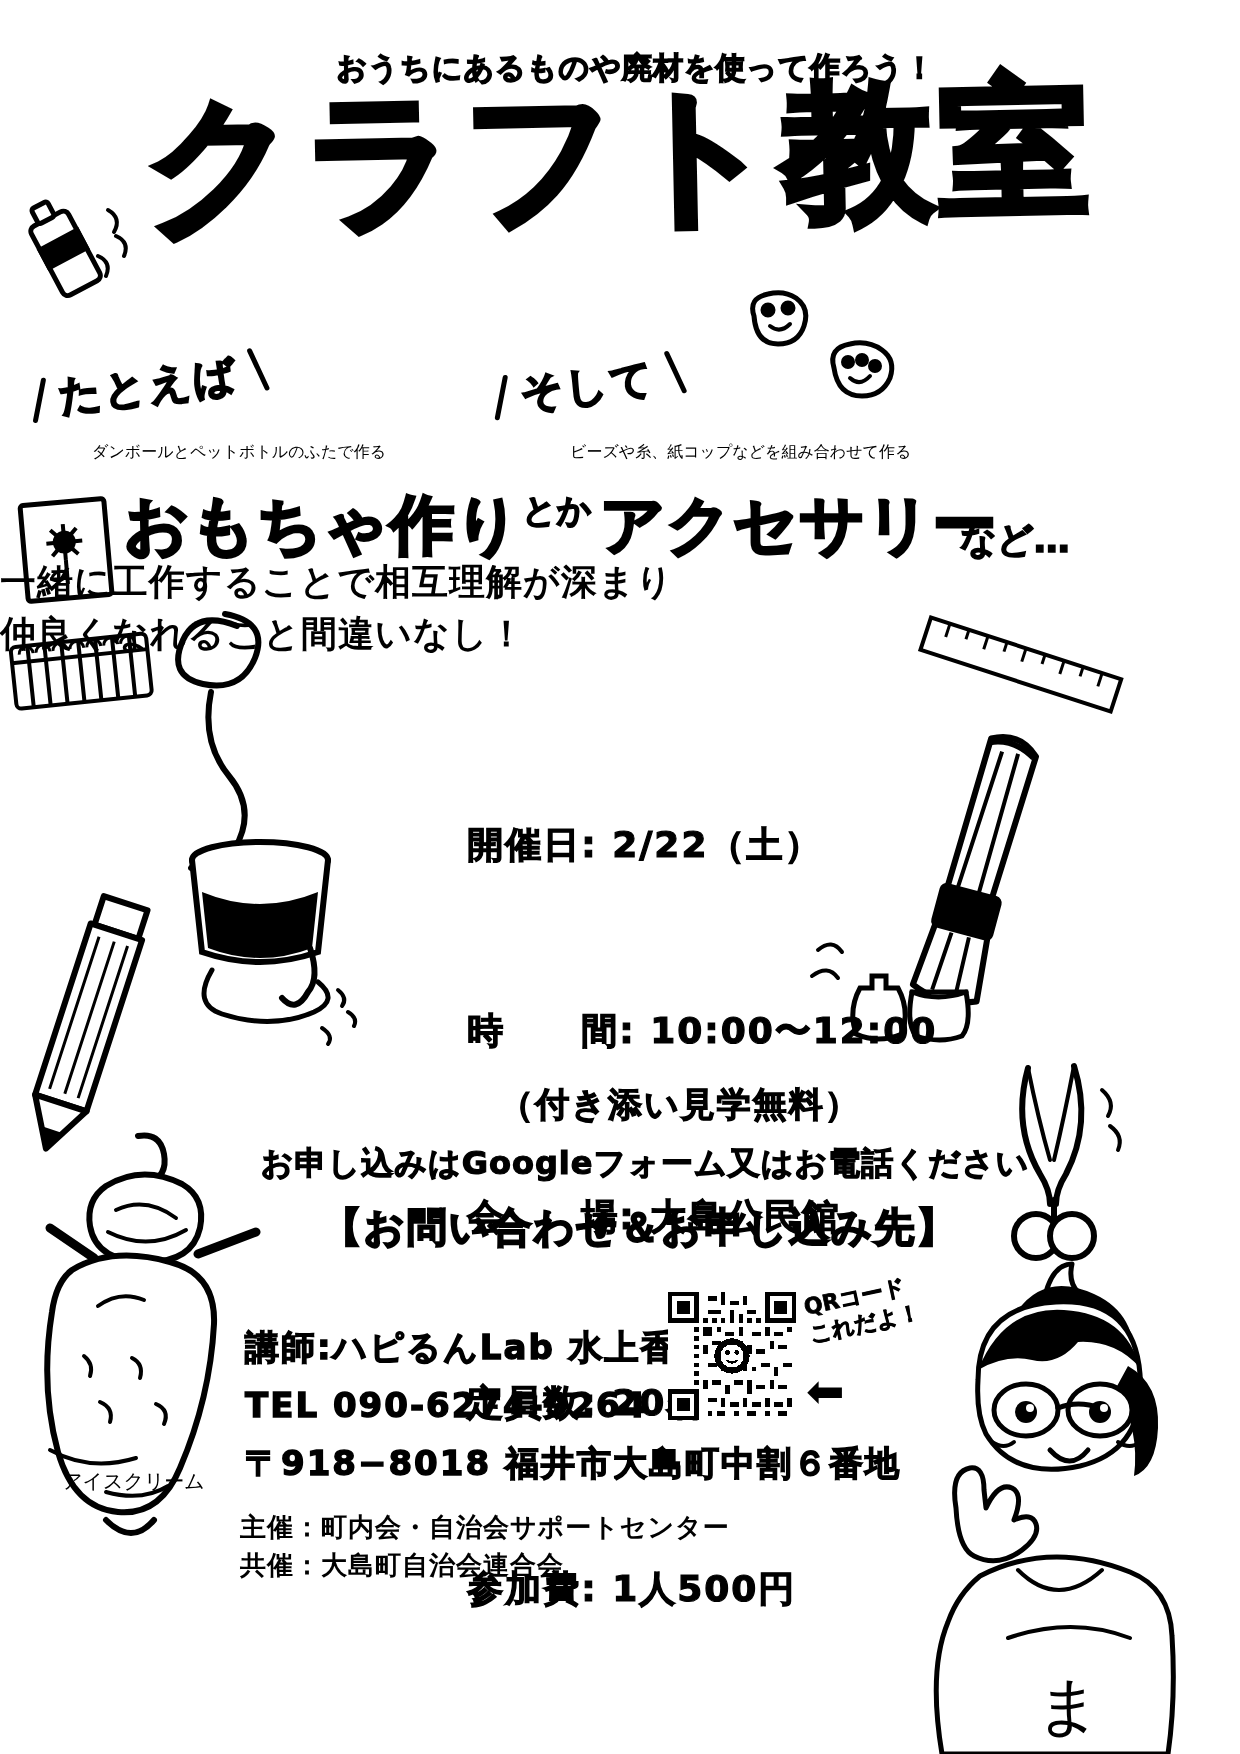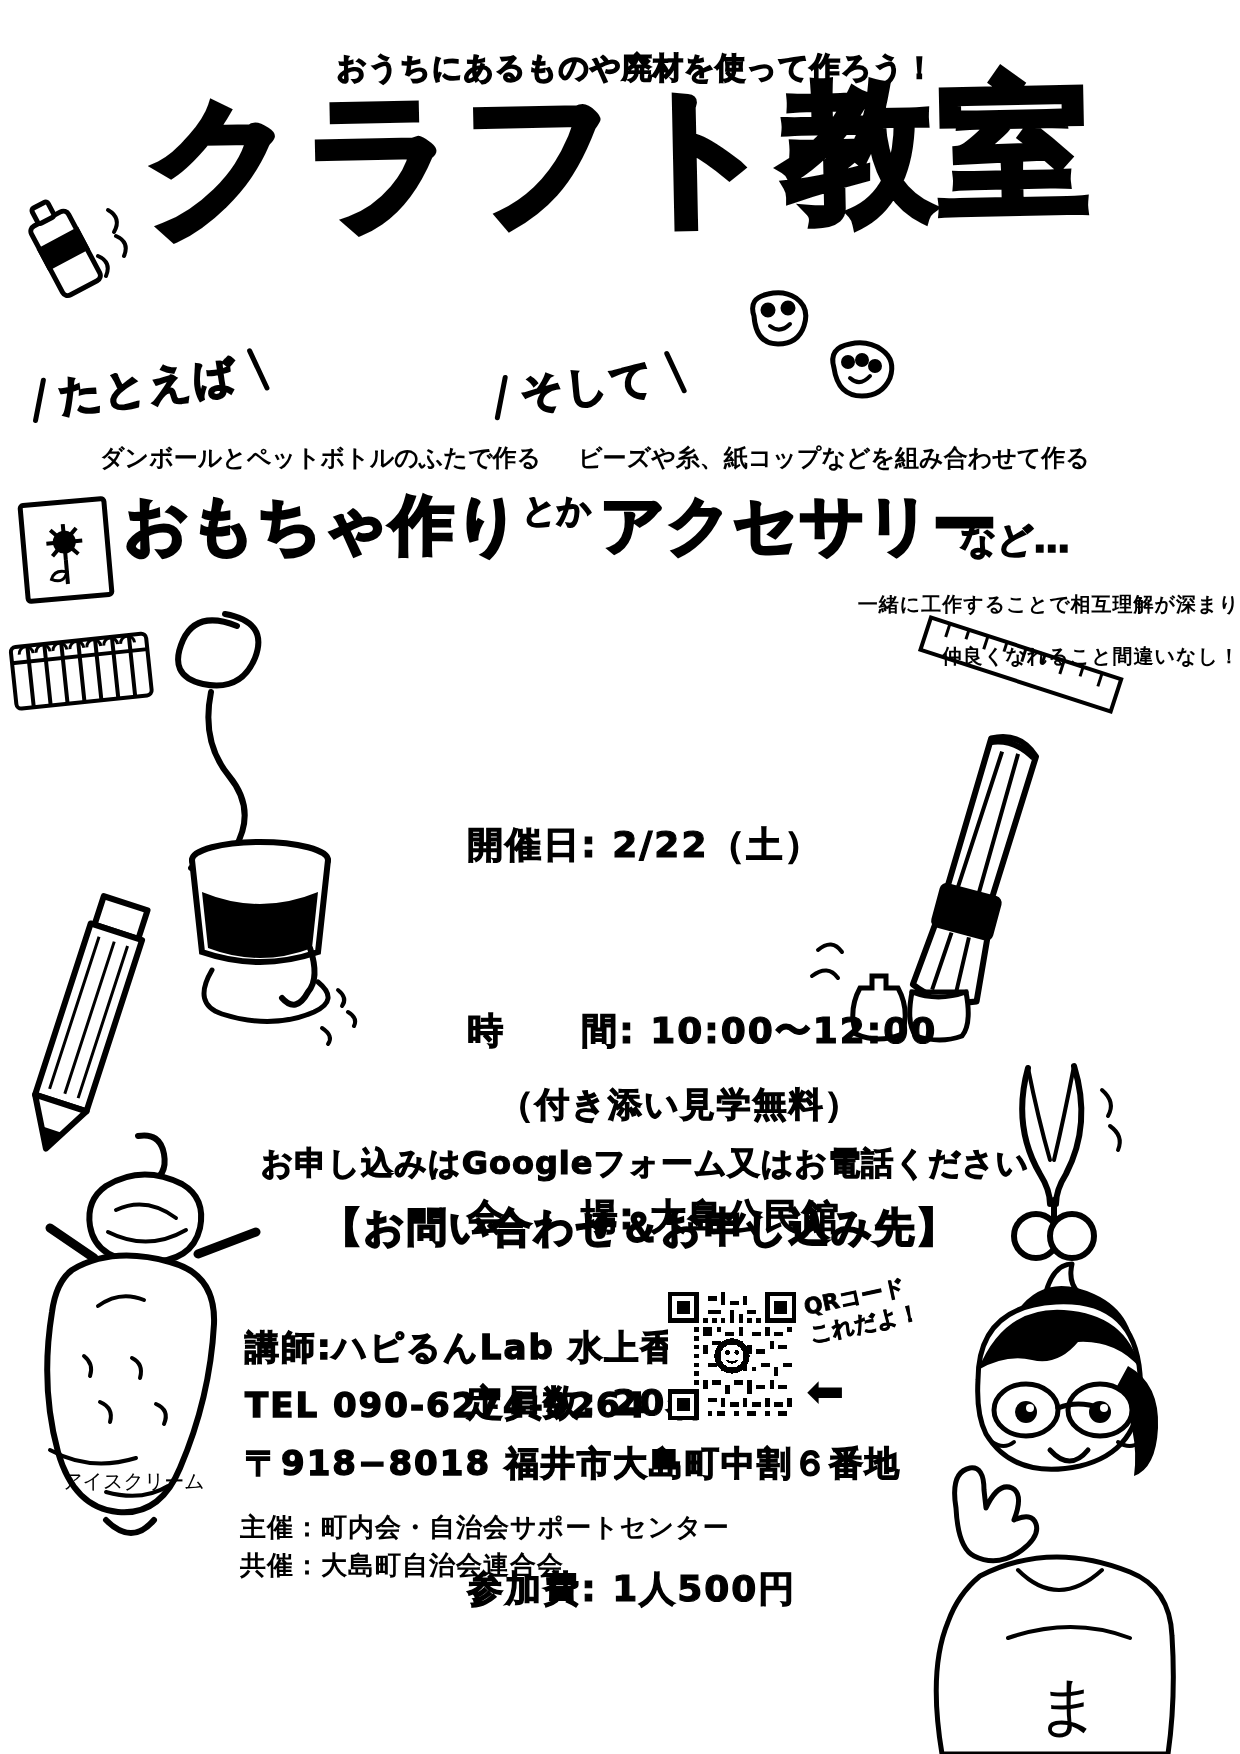--- a/index.html
+++ b/index.html
@@ -65,24 +65,23 @@
     height: 46px;
     background: #000;
     border-radius: 3px;
   }
   .tag-1 .sl-l { left: -22px; top: 6px; transform: rotate(18deg); }
   .tag-1 .sl-r { right: -24px; top: 2px; transform: rotate(-18deg); }
   .tag-2 .sl-l { left: -22px; top: 6px; transform: rotate(18deg); }
   .tag-2 .sl-r { right: -24px; top: 2px; transform: rotate(-18deg); }
 
   .small-desc {
-    font-size: 24px;
-    font-weight: bold;
+    font-size: 16px;
+    font-weight: normal;
     letter-spacing: 0px;
-    margin-left: 8px;
   }
   .desc-1 { top: 442px; left: 92px; }
   .desc-2 { top: 442px; left: 570px; }
 
   .big-word {
     font-size: 64px;
     font-weight: bold;
     -webkit-text-stroke: 3px #000;
     letter-spacing: 1px;
   }
@@ -91,25 +90,25 @@
   .mid-small {
     font-size: 34px;
     font-weight: bold;
     -webkit-text-stroke: 1.5px #000;
   }
   .toka { top: 488px; left: 522px; }
   .nado { top: 516px; left: 960px; font-size: 36px; }
 
   
   .body-lines {
-    top: 578px;
+    top: 556px;
     left: 0;
     width: 1240px;
-    text-align: right;
-    font-size: 20px;
+    text-align: left;
+    font-size: 36px;
     font-weight: bold;
     line-height: 52px;
     letter-spacing: 1px;
   }
 
   
   .details {
     top: 752px;
     left: 380px;
     font-size: 36px;

